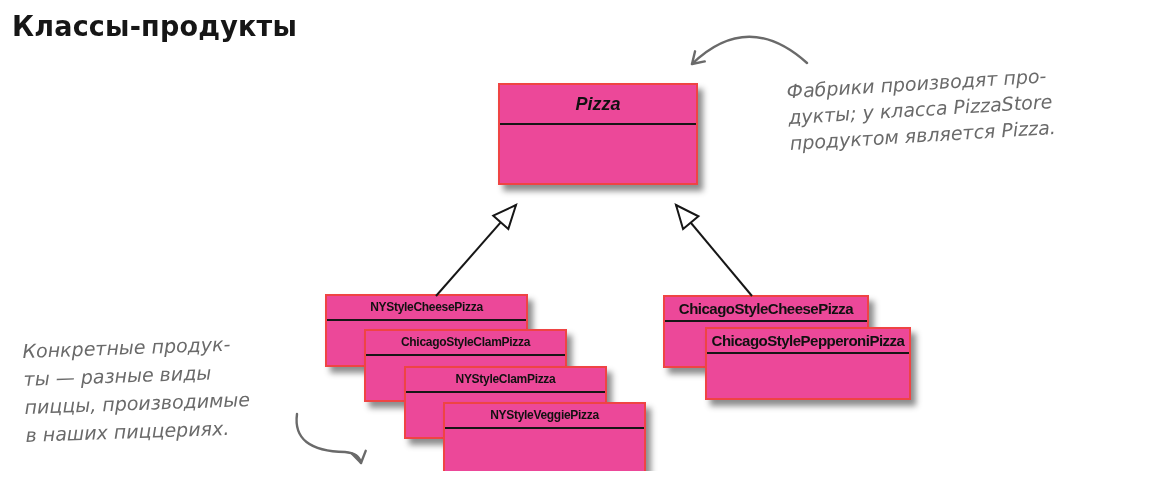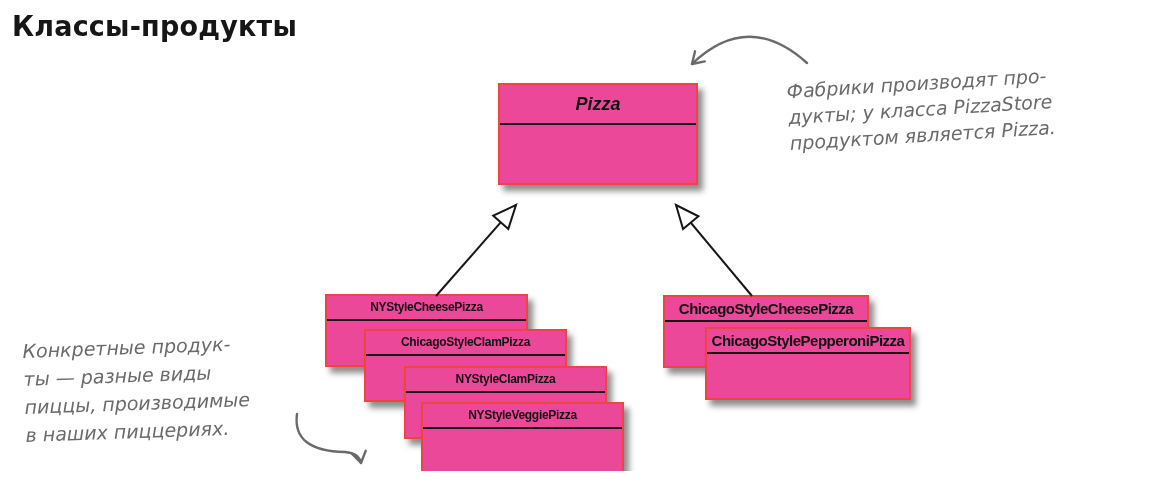--- a/index.html
+++ b/index.html
@@ -29,21 +29,21 @@
   .pizza-box { left:498px; top:83px; width:200px; height:102px; }
   .pizza-box .uml-title {
     height:40px; line-height:38px; font-size:18px; font-style:italic;
   }
   .sm { width:203px; height:73px; }
   .sm .uml-title { height:25px; line-height:23px; font-size:12px; letter-spacing:-0.3px; }
   .tall { height:78px; }
   .rb { width:206px; }
   .rb .uml-title { font-size:15px; letter-spacing:-0.5px; }
   .lb1 { left:325px; top:294px; } .lb2 { left:364px; top:329px; }
-  .lb3 { left:404px; top:366px; } .lb4 { left:421px; top:402px; }
+  .lb3 { left:404px; top:366px; } .lb4 { left:443px; top:402px; }
   .rb1 { left:663px; top:295px; } .rb2 { left:705px; top:327px; }
   .rb3 { left:745px; top:364px; } .rb4 { left:785px; top:402px; width:208px; }
   
   .note {
     position:absolute; color:#6a6a6a;
     font-family:"DejaVu Sans", sans-serif; font-style:italic;
   }
   .note-right { left:788px; top:70px; font-size:19px; line-height:26px; transform:rotate(-3.5deg); }
   .note-left  { left:24px;  top:333px; font-size:19px; line-height:28px; transform:rotate(-2deg); }
   

